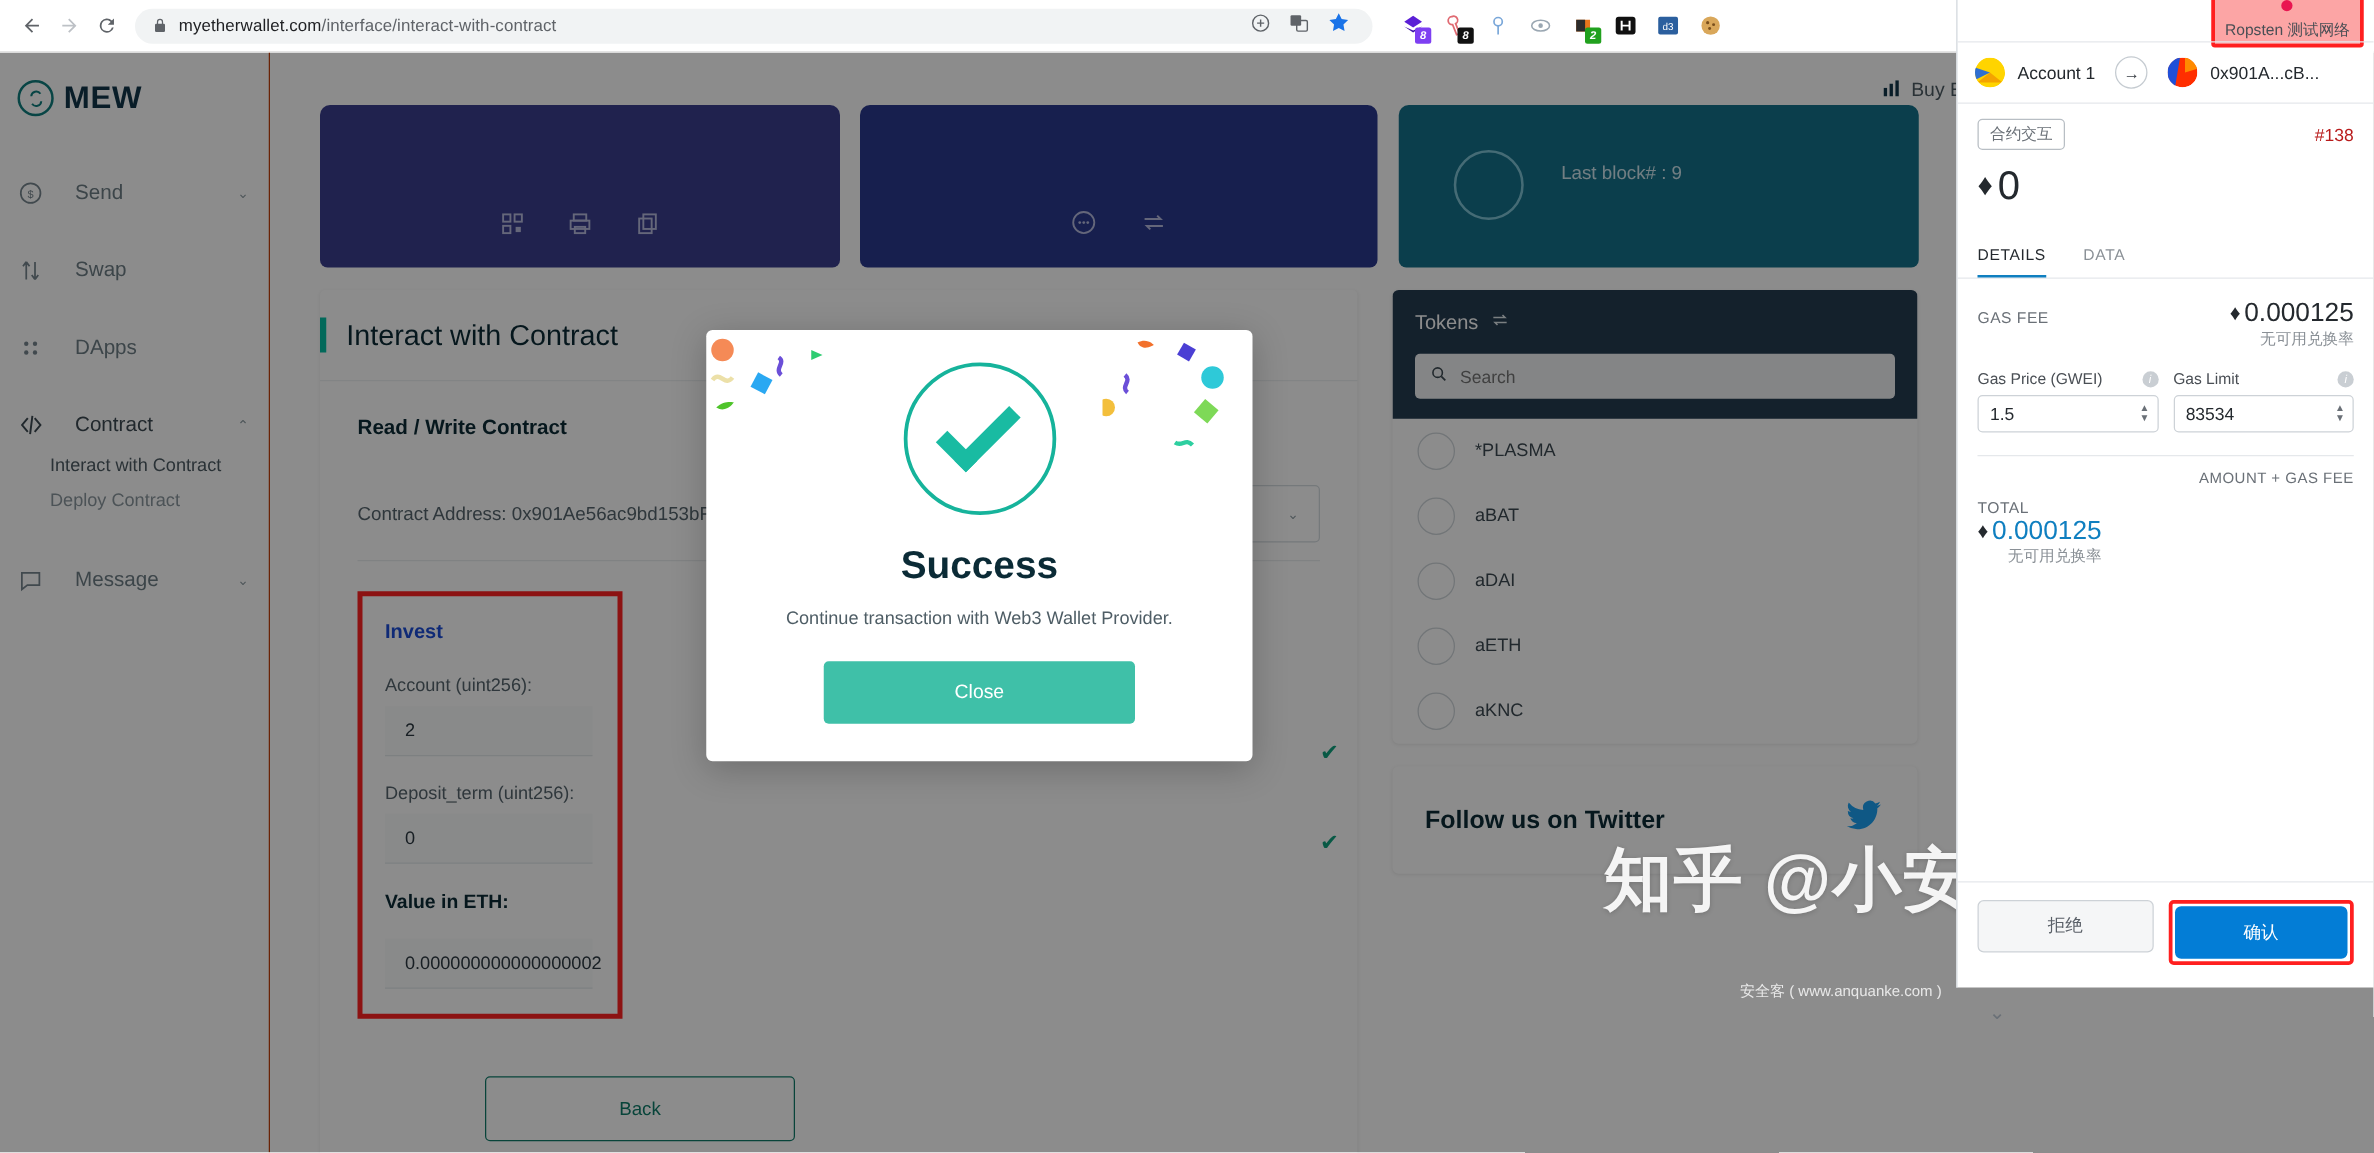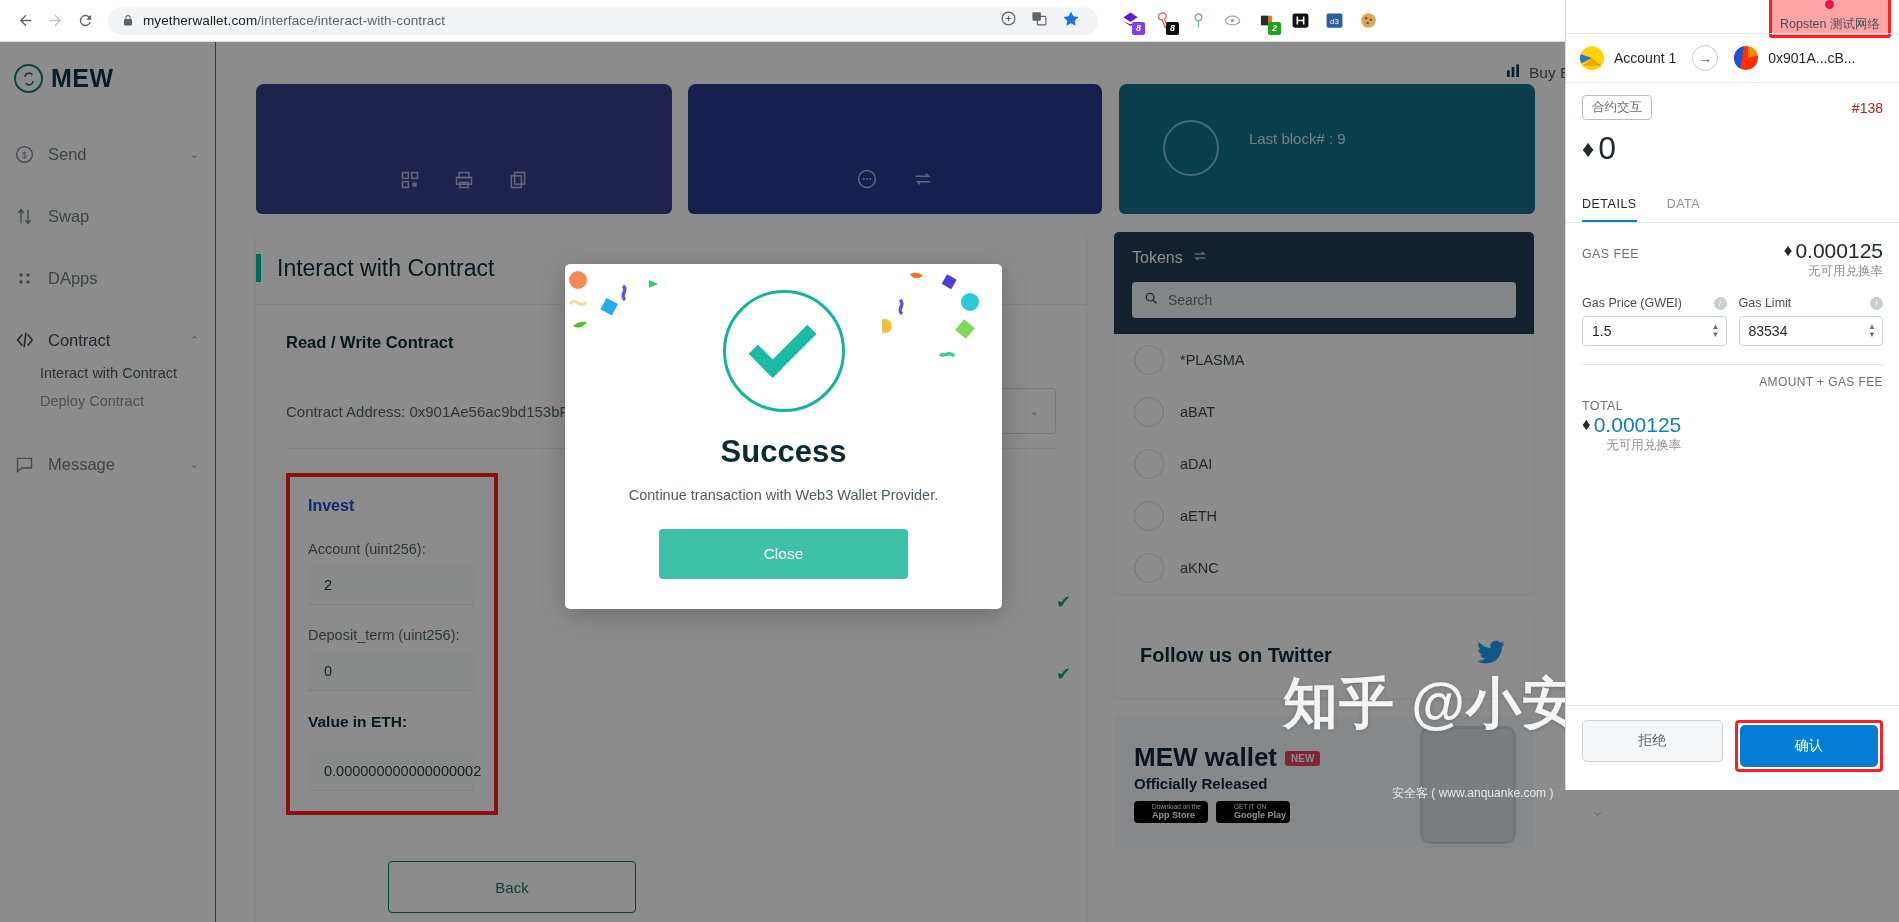--- a/index.html
+++ b/index.html
@@ -56,21 +56,21 @@
     border: 2.5px solid #0f7f7f; display: flex; align-items: center; justify-content: center;
     color: #0f7f7f; font-size: 15px; font-weight: bold;
   }
   .logo-text { font-size: 25px; font-weight: 800; color: #11364a; letter-spacing: .5px; }
   .nav { margin-top: 30px; }
   .nav-item {
     display: flex; align-items: center; height: 62px; padding: 0 16px 0 14px;
     color: #6e7e86; font-size: 16.5px; cursor: pointer;
   }
   .nav-item .ico { width: 30px; display: flex; align-items: center; color: #77868e; }
-  .nav-item .lbl { flex: 1 1 auto; margin-left: 4px; }
+  .nav-item .lbl { flex: 1 1 auto; margin-left: 16px; }
   .chev { color: #8d9ba2; font-size: 11px; }
   .subnav { padding-left: 40px; margin-top: -12px; }
   .subnav a {
     display: block; font-size: 14.5px; color: #4d5b63; padding: 6px 0; text-decoration: none; cursor: pointer;
   }
   .subnav a.muted { color: #8b979e; }
 
   
   .topnav {
     position: absolute; right: 0; top: 0; height: 62px; width: 1683px;
@@ -617,39 +617,20 @@
 
       <div class="twitter-card">
         <span>Follow us on Twitter</span>
         <span>
           <svg width="34" height="30" viewBox="0 0 24 24">
               <path d="M23 4.5a9 9 0 0 1-2.6.7 4.5 4.5 0 0 0 2-2.5 9 9 0 0 1-2.9 1.1A4.5 4.5 0 0 0 11.7 8 12.8 12.8 0 0 1 2.4 3.2a4.5 4.5 0 0 0 1.4 6A4.4 4.4 0 0 1 1.8 8.7v.1a4.5 4.5 0 0 0 3.6 4.4 4.5 4.5 0 0 1-2 .1 4.5 4.5 0 0 0 4.2 3.1A9 9 0 0 1 1 18.3a12.7 12.7 0 0 0 6.9 2c8.3 0 12.8-6.9 12.8-12.8v-.6A9.1 9.1 0 0 0 23 4.5z" fill="#1da1f2"></path>
             </svg>
         </span>
       </div>
 
-      <div class="promo">
-        <div>
-          <div class="promo-t1">
-            <span>MEW wallet</span><span class="promo-new">NEW</span>
-          </div>
-          <div class="promo-t2">Officially Released</div>
-          <div class="store-badges">
-            <div class="store-badge">
-              <span>Download on the</span>
-              <b>App Store</b>
-            </div>
-            <div class="store-badge">
-              <span>GET IT ON</span>
-              <b>Google Play</b>
-            </div>
-          </div>
-        </div>
-        <div class="phone-img"></div>
-      </div>
     </div>
 
     <div class="dim-overlay"></div>
 
     <div class="modal">
       <svg class="confetti" style="left:0;top:0" width="180" height="140">
         <circle cx="13" cy="16" r="9" fill="#f58a56"></circle>
         <path d="M58 22c6 4-4 9 2 14" stroke="#6b4fd8" stroke-width="3.5" fill="none"></path>
         <path d="M84 16l9 4-9 4z" fill="#2ecc71"></path>
         <rect x="38" y="36" width="13" height="13" fill="#2aa8f2" transform="rotate(28 44 42)"></rect>

